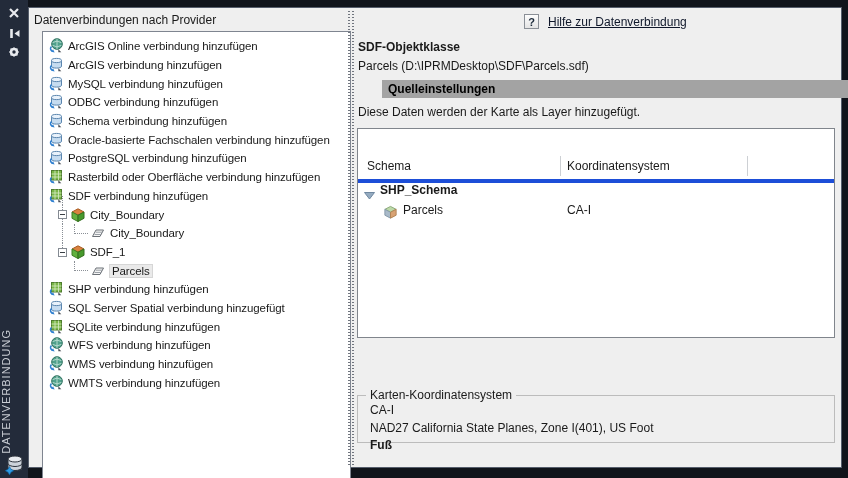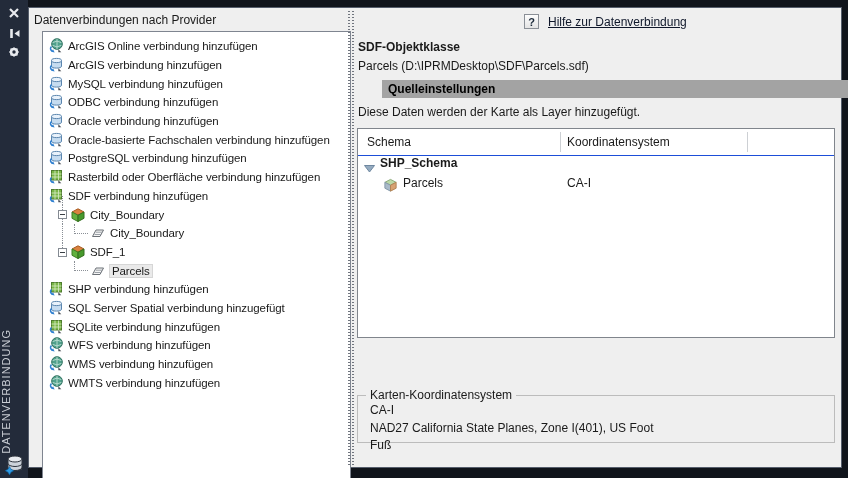--- a/index.html
+++ b/index.html
@@ -42,37 +42,37 @@
   .help-row{position:absolute;top:6px;left:168px;display:flex;align-items:center;}
   .help-btn{width:15px;height:15px;border:1px solid #8a8f96;background:linear-gradient(#fdfdfd,#e4e4e4);box-sizing:border-box;
     display:flex;align-items:center;justify-content:center;font-weight:bold;font-size:11px;color:#1c2a3a;cursor:pointer;}
   .help-link{margin-left:9px;text-decoration:underline;cursor:pointer;}
   .obj-title{position:absolute;top:32px;left:2px;font-weight:bold;}
   .obj-path{position:absolute;top:51px;left:2px;}
   .section-bar{position:absolute;top:72px;left:-4px;width:486px;height:18px;display:flex;align-items:center;padding-left:6px;box-sizing:border-box;font-weight:bold;color:#000;margin-left:30px;}
   .desc{position:absolute;top:97px;left:2px;}
 
   .schema-table{position:absolute;top:120px;left:1px;width:478px;height:210px;background:#fff;border:1px solid #80858c;box-sizing:border-box;}
-  .st-header{position:relative;height:26px;border-bottom:1px solid #1d4ed8;}
+  .st-header{position:relative;height:26px;border-bottom:4px solid #1d4ed8;margin-top:24px;}
   .st-col1{position:absolute;left:9px;top:6px;}
   .st-col2{position:absolute;left:209px;top:6px;}
   .st-sep{position:absolute;top:3px;bottom:3px;width:0;border-left:1px solid #cdd0d4;}
   .st-sep1{left:202px;} .st-sep2{left:389px;}
   .st-row{position:relative;height:20px;display:flex;align-items:flex-start;}
   .st-row .tri{position:absolute;left:6px;top:6px;width:11px;height:9px;}
   .st-row .cube{position:absolute;left:25px;top:2px;width:15px;height:15px;}
   .st-row .st-lbl{margin-left:22px;}
   .st-row.child .st-lbl{margin-left:45px;}
   .st-row .st-lbl.b{font-weight:bold;}
   .st-row .st-val{position:absolute;left:209px;}
 
   .groupbox{position:absolute;top:387px;left:1px;width:478px;height:48px;border:1px solid #bcbcbc;box-sizing:border-box;}
   .gb-title{position:absolute;top:-8px;left:8px;background:#efefef;padding:0 4px;}
   .gb-line{position:absolute;left:12px;}
-  .gb-l0{top:7px;} .gb-l1{top:25px;} .gb-l2{top:42px;}
+  .gb-l0{top:7px;} .gb-l1{top:25px;} .gb-l2{top:42px;font-weight:bold;}
 </style>
 </head>
 <body>
 
 <div class="window">
 
   <div class="sidebar">
     <div class="sb-btn sb-close">
       <svg width="12" height="12" viewBox="0 0 12 12">
           <path d="M2 2 L10 10 M10 2 L2 10" stroke="#e8eaee" stroke-width="2.2" fill="none"></path>
@@ -149,21 +149,21 @@
             <span class="lbl">ODBC verbindung hinzufügen</span>
           </div>
           <div class="row lv0 ">
             <span class="icon"><svg width="16" height="16" viewBox="0 0 16 16">
                 <path d="M3.5 3.5 v5.5 a5 2.1 0 0 0 10 0 v-5.5" fill="#c6dcf0" stroke="#5a85ae"></path>
                 <ellipse cx="8.5" cy="3.5" rx="5" ry="2.1" fill="#e9f2fb" stroke="#5a85ae"></ellipse>
                 <path d="M3.5 8.5 q-2.3 2.6 0.6 4.6" fill="none" stroke="#2e7fd0" stroke-width="1.5"></path>
                 <path d="M3.2 13.8 l3.4 0.6 -1.5 -3.1 z" fill="#2e7fd0"></path>
                 <path d="M10.3 11.2 v3 h3 z" fill="#4b5058"></path>
               </svg></span>
-            <span class="lbl">Oracle verbindung hinzufügen</span>
+            <span class="lbl">Schema verbindung hinzufügen</span>
           </div>
           <div class="row lv0 ">
             <span class="icon"><svg width="16" height="16" viewBox="0 0 16 16">
                 <path d="M3.5 3.5 v5.5 a5 2.1 0 0 0 10 0 v-5.5" fill="#c6dcf0" stroke="#5a85ae"></path>
                 <ellipse cx="8.5" cy="3.5" rx="5" ry="2.1" fill="#e9f2fb" stroke="#5a85ae"></ellipse>
                 <path d="M3.5 8.5 q-2.3 2.6 0.6 4.6" fill="none" stroke="#2e7fd0" stroke-width="1.5"></path>
                 <path d="M3.2 13.8 l3.4 0.6 -1.5 -3.1 z" fill="#2e7fd0"></path>
                 <path d="M10.3 11.2 v3 h3 z" fill="#4b5058"></path>
               </svg></span>
             <span class="lbl">Oracle-basierte Fachschalen verbindung hinzufügen</span>

